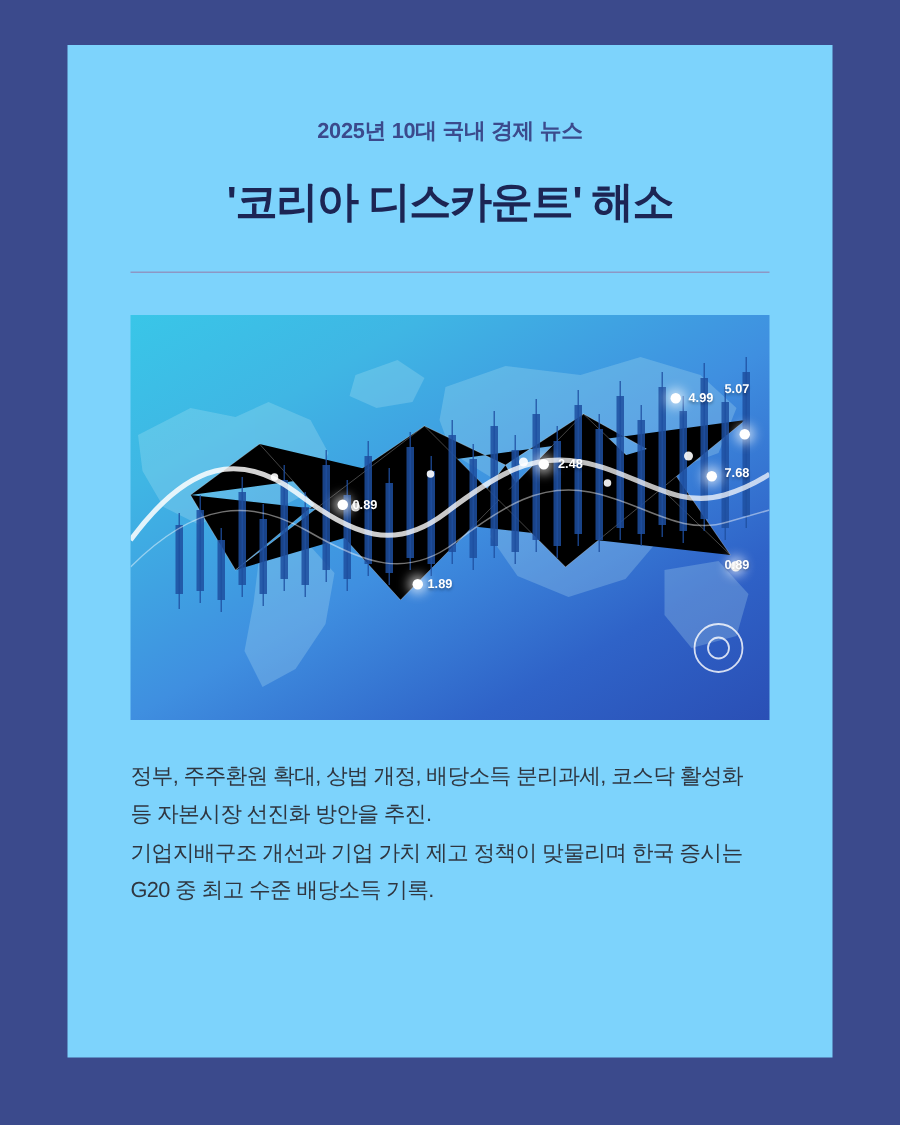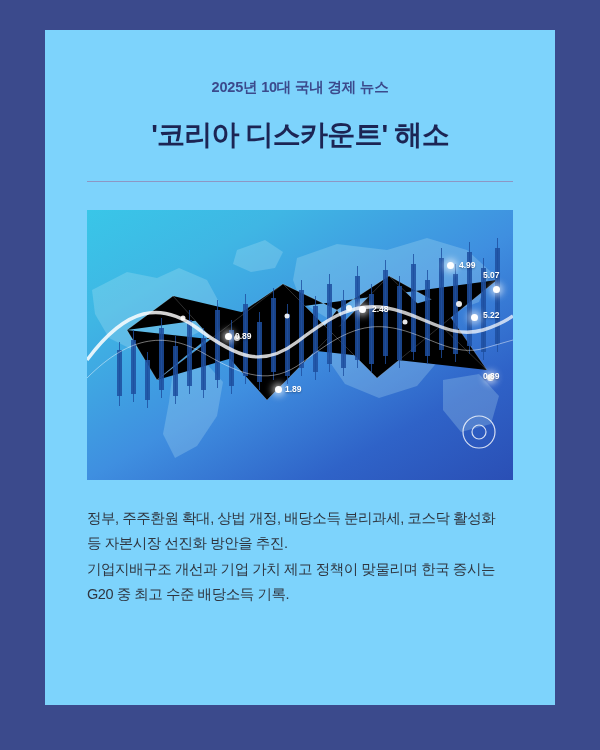--- a/index.html
+++ b/index.html
@@ -208,22 +208,22 @@
         <span class="dot" style="left:272px; top:96px;"></span>
         <span class="dot" style="left:360px; top:52px;"></span>
         <span class="dot" style="left:406px; top:76px;"></span>
         <span class="dot" style="left:384px; top:104px;"></span>
         <span class="dot" style="left:400px; top:164px;"></span>
 
         <span class="val" style="left:148px; top:121px;">0.89</span>
         <span class="val" style="left:198px; top:174px;">1.89</span>
         <span class="val" style="left:285px; top:94px;">2.48</span>
         <span class="val" style="left:372px; top:50px;">4.99</span>
-        <span class="val" style="left:396px; top:60px;text-align:center;">5.07</span>
-        <span class="val" style="left:396px; top:100px;">5.22</span>
+        <span class="val" style="left:396px; top:44px;text-align:center;">5.07</span>
+        <span class="val" style="left:396px; top:100px;">7.68</span>
         <span class="val" style="left:396px; top:161px;">0.89</span>
       </div>
 
       <div class="body-text">
         <p>정부, 주주환원 확대, 상법 개정, 배당소득 분리과세, 코스닥 활성화</p>
         <p>등 자본시장 선진화 방안을 추진.</p>
         <p>기업지배구조 개선과 기업 가치 제고 정책이 맞물리며 한국 증시는</p>
         <p>G20 중 최고 수준 배당소득 기록.</p>
       </div>
 

